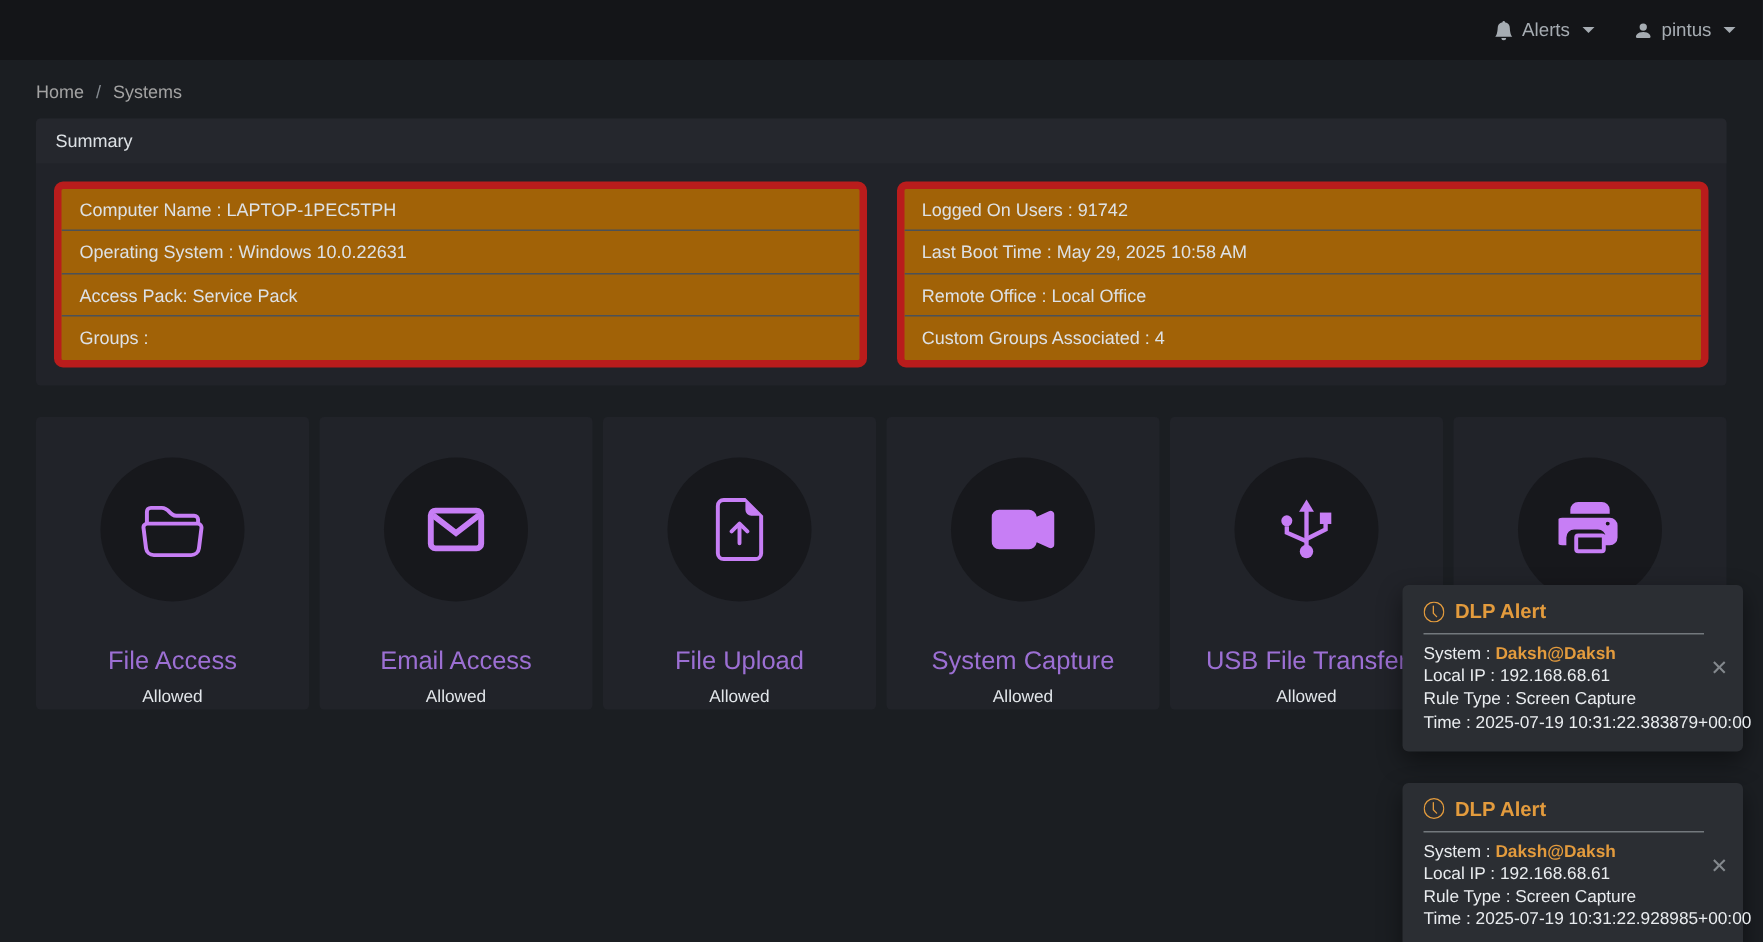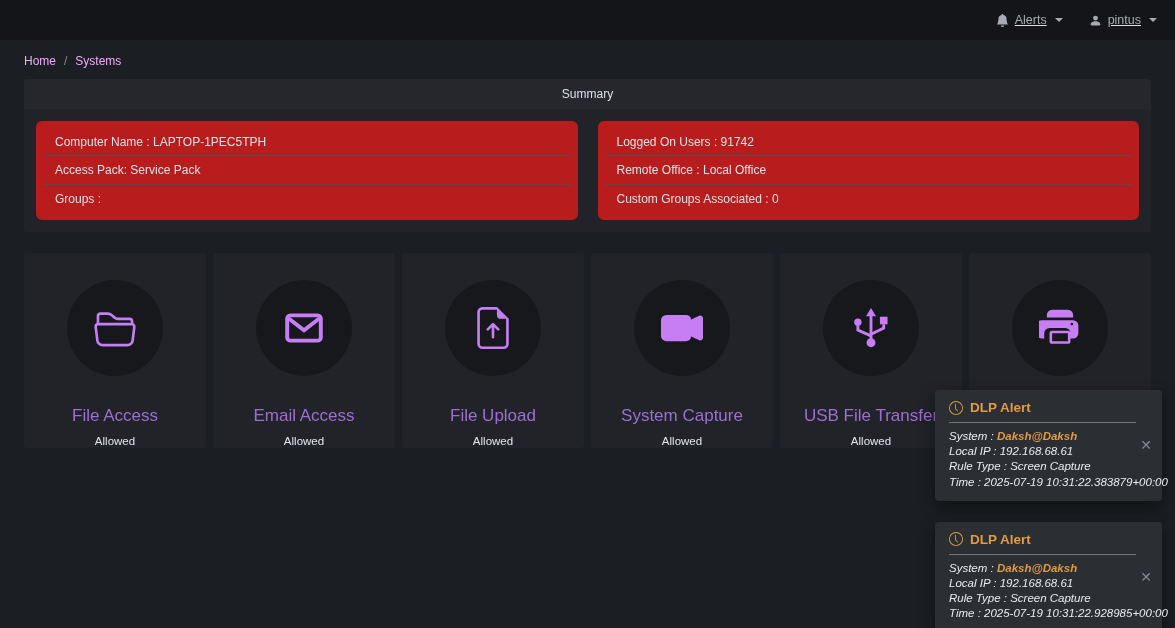--- a/index.html
+++ b/index.html
@@ -8,49 +8,49 @@
     background:#1b1e22;
     font-family:"Liberation Sans", sans-serif;
     color:#dde1e5;
     overflow:hidden;
     position:relative;
   }
   
   .topbar {
     height:40px; background:#141518;
     display:flex; align-items:center; justify-content:flex-end;
-    padding:0 18px; gap:26px;text-decoration:underline;
+    padding:0 18px; gap:26px;
   }
   .topbar-item {
     display:flex; align-items:center; gap:6px;
     color:#a6acb2; font-size:12.5px; cursor:pointer;
   }
   .topbar-item svg { width:13px; height:13px; fill:#a6acb2; }
   .caret {
     width:0; height:0; display:inline-block;
     border-left:4px solid transparent; border-right:4px solid transparent;
     border-top:4px solid #a6acb2; margin-left:2px;
   }
   
   .breadcrumb {
     margin:14px 24px 11px; font-size:12px;
     display:flex; gap:8px; align-items:center;
   }
-  .breadcrumb a { color:#f0abfc; text-decoration:none; cursor:pointer; }
+  .breadcrumb a { color:#a3a3a3; text-decoration:none; cursor:pointer; }
   .breadcrumb .sep { color:#868c92; }
   
   .summary-panel { margin:0 24px; background:#212329; border-radius:3px; }
   .summary-header {
     padding:8px 13px; font-size:12px; color:#dde1e5;
-    background:#25272d; border-radius:3px 3px 0 0;text-align:center;
+    background:#25272d; border-radius:3px 3px 0 0;
   }
   .summary-body { padding:12px; display:flex; gap:20px; }
   .info-box {
-    flex:1; border:7px solid #b91c1c; border-radius:6px;
-    background:#b91c1c; overflow:hidden;
+    flex:1; border:5px solid #b91c1c; border-radius:6px;
+    background:#a16207; overflow:hidden;
   }
   .info-row {
     padding:0 12px; height:28.4px; line-height:28.4px;
     font-size:12px; color:#dde1e5;
     border-bottom:1px solid #4b5158;
     white-space:nowrap; overflow:hidden;
   }
   .info-row:last-child { border-bottom:none; }
   
   .cards {
@@ -82,21 +82,21 @@
     position:relative; background:#2b2e33; border-radius:4px;
     padding:10px 26px 11px 14px;
     box-shadow:0 6px 16px rgba(0,0,0,.45);
   }
   .toast-header {
     display:flex; align-items:center; gap:7px;
     color:#e39b3d; font-weight:bold; font-size:13.5px;
   }
   .toast-header svg { width:14px; height:14px; fill:#e39b3d; flex:0 0 auto; }
   .toast-hr { border:none; border-top:1px solid #73787d; margin:7px 0 6px; }
-  .toast-line { font-size:11.5px; color:#e9ecef; line-height:15.2px; white-space:nowrap;font-style:italic; }
+  .toast-line { font-size:11.5px; color:#e9ecef; line-height:15.2px; white-space:nowrap; }
   .system-value { color:#e39b3d; font-weight:bold; }
   .toast-close {
     position:absolute; right:8px; top:50%; transform:translateY(-50%);
     background:none; border:none; color:#84898e; font-size:14px;
     line-height:1; cursor:pointer; padding:2px;
   }
   .toast-close::before { content:"\2715"; }
 </style>
 </head>
 <body>
@@ -122,27 +122,29 @@
   <a>Home</a>
   <span class="sep">/</span>
   <a>Systems</a>
 </nav>
 
 <section class="summary-panel">
   <div class="summary-header">Summary</div>
   <div class="summary-body">
     <div class="info-box">
       <div class="info-row">Computer Name : LAPTOP-1PEC5TPH</div>
+      <div class="info-row">Operating System : Windows 10.0.22631</div>
       <div class="info-row">Access Pack: Service Pack</div>
       <div class="info-row">Groups :</div>
     </div>
     <div class="info-box">
       <div class="info-row">Logged On Users : 91742</div>
+      <div class="info-row">Last Boot Time : May 29, 2025 10:58 AM</div>
       <div class="info-row">Remote Office : Local Office</div>
-      <div class="info-row">Custom Groups Associated : 0</div>
+      <div class="info-row">Custom Groups Associated : 4</div>
     </div>
   </div>
 </section>
 
 <section class="cards">
 
   <div class="card">
     <div class="icon-circle">
       <svg viewBox="0 0 16 16">
           <path d="M1 3.5A1.5 1.5 0 0 1 2.5 2h2.764c.958 0 1.76.56 2.311 1.184C7.985 3.648 8.48 4 9 4h4.5A1.5 1.5 0 0 1 15 5.5v.64c.57.265.94.876.856 1.546l-.64 5.124A2.5 2.5 0 0 1 12.733 15H3.266a2.5 2.5 0 0 1-2.481-2.19l-.64-5.124A1.5 1.5 0 0 1 1 6.14zM2 6h12v-.5a.5.5 0 0 0-.5-.5H9c-.964 0-1.71-.629-2.174-1.154C6.374 3.334 5.82 3 5.264 3H2.5a.5.5 0 0 0-.5.5zm-.367 1a.5.5 0 0 0-.496.562l.64 5.124A1.5 1.5 0 0 0 3.266 14h9.468a1.5 1.5 0 0 0 1.489-1.314l.64-5.124A.5.5 0 0 0 14.367 7z"></path>

